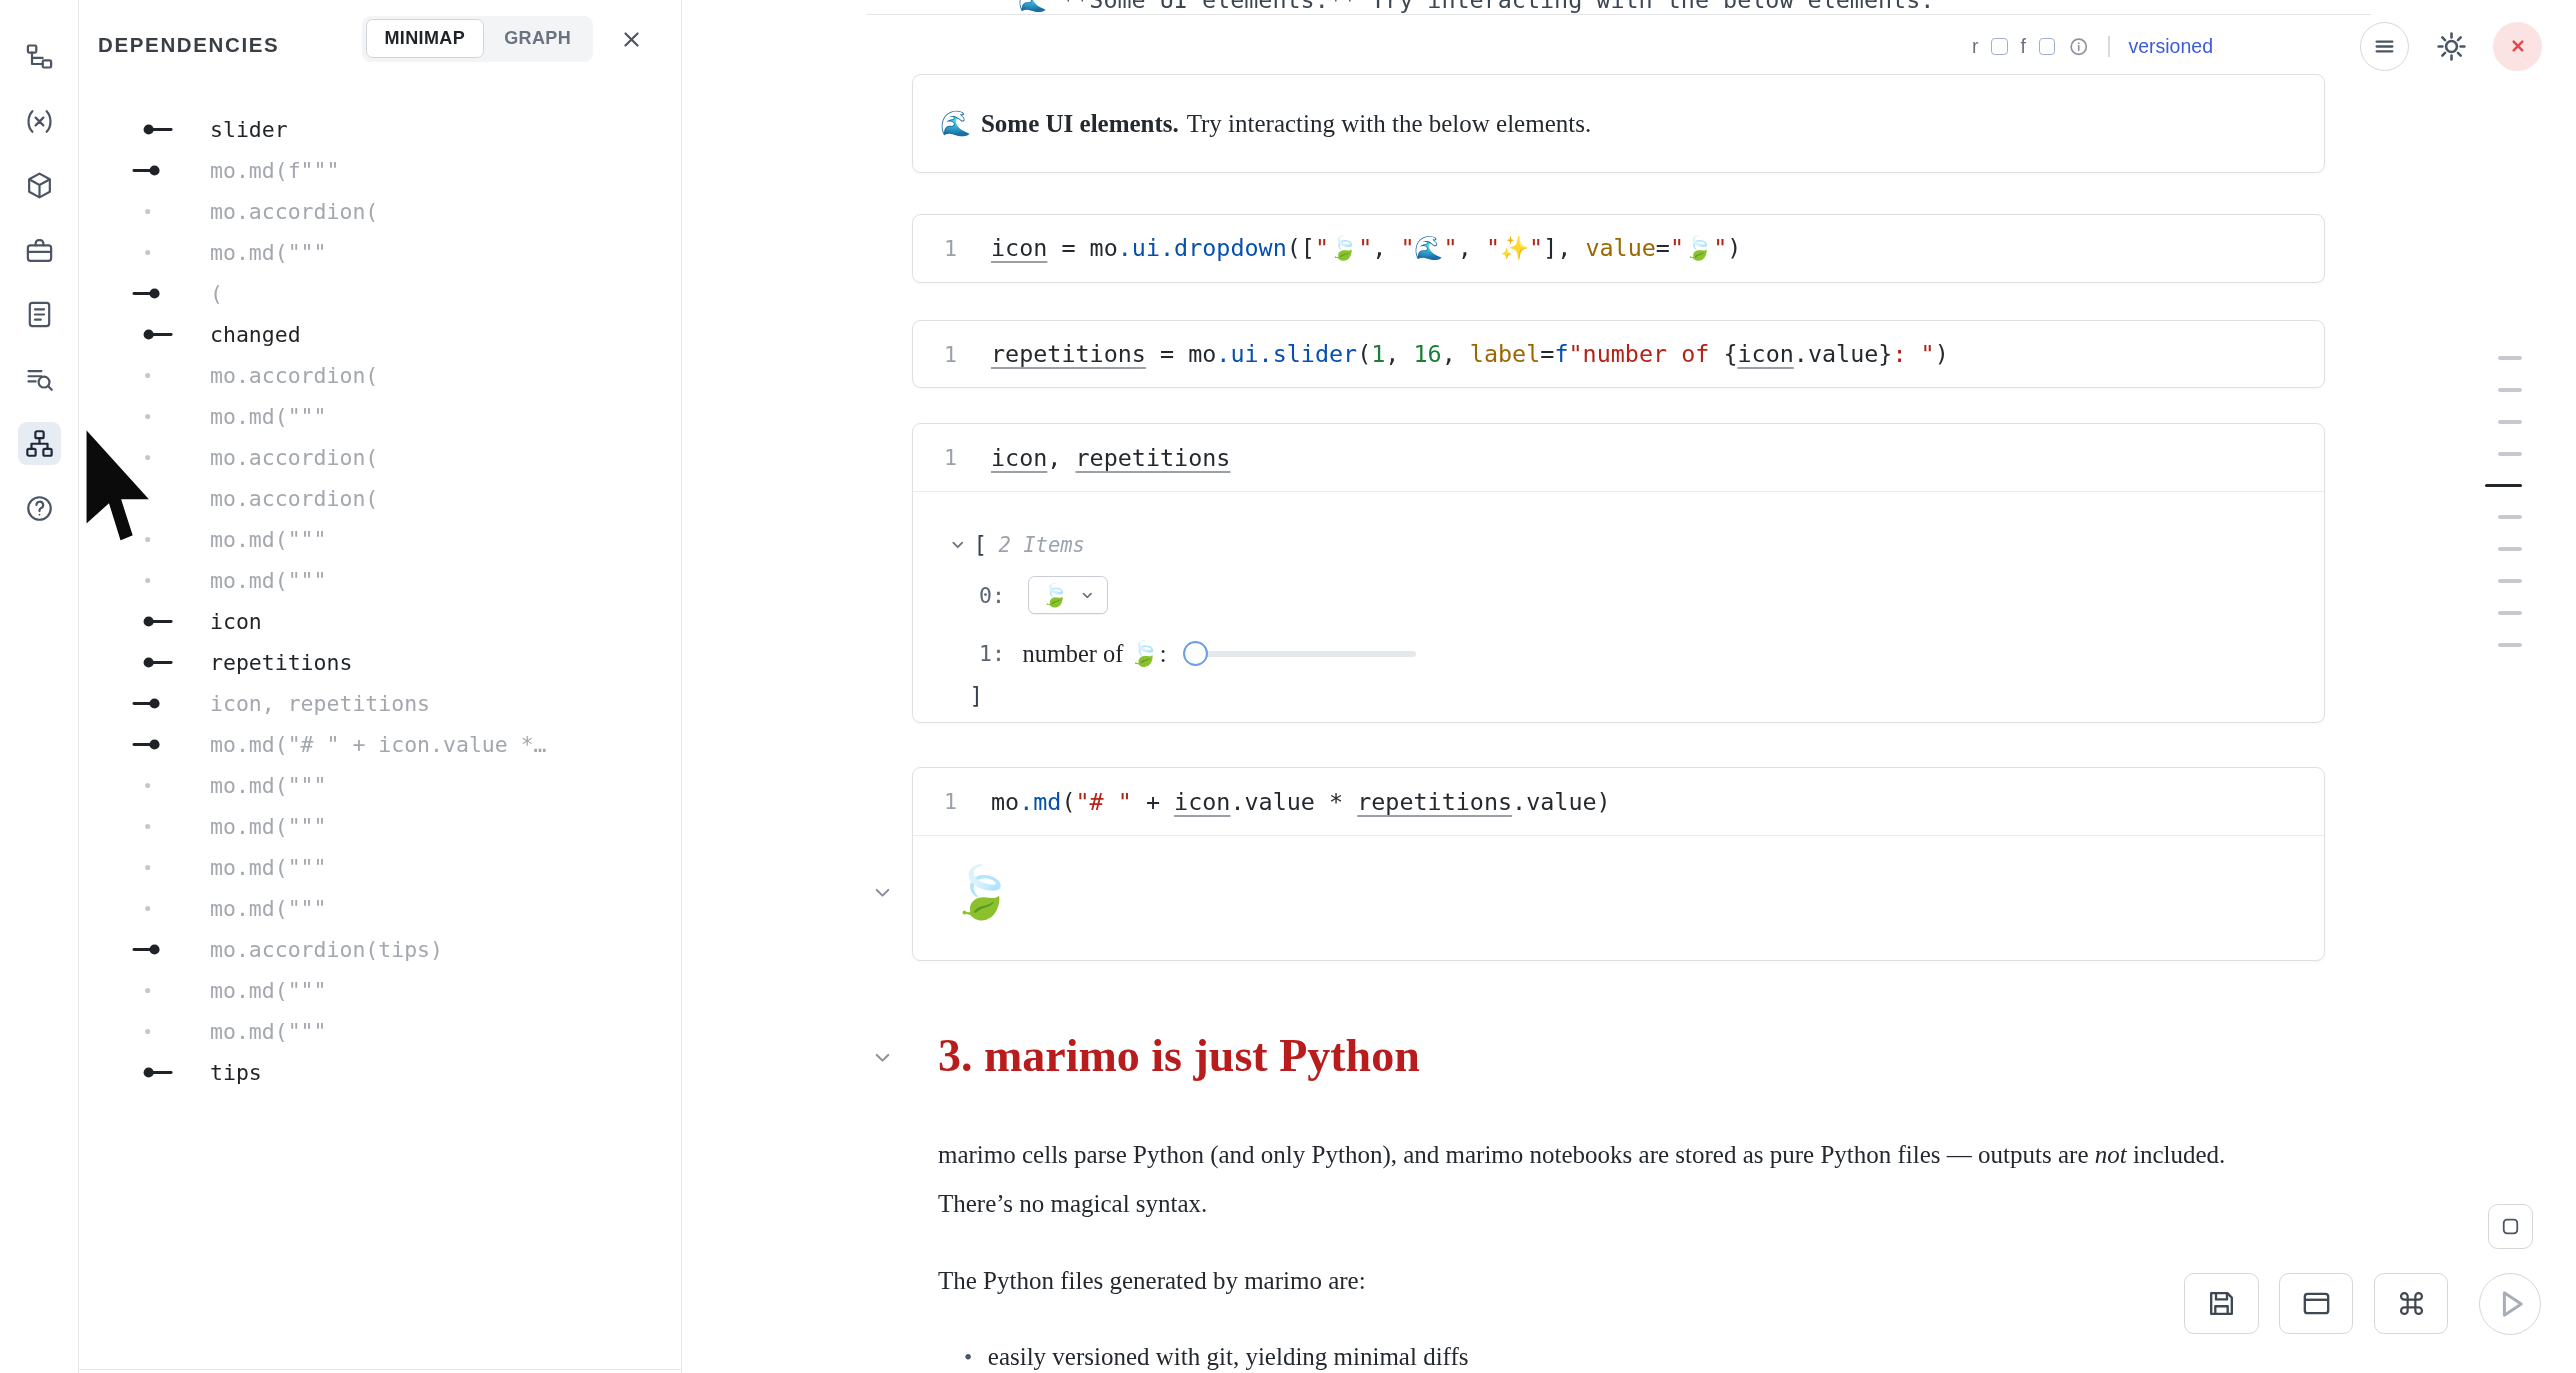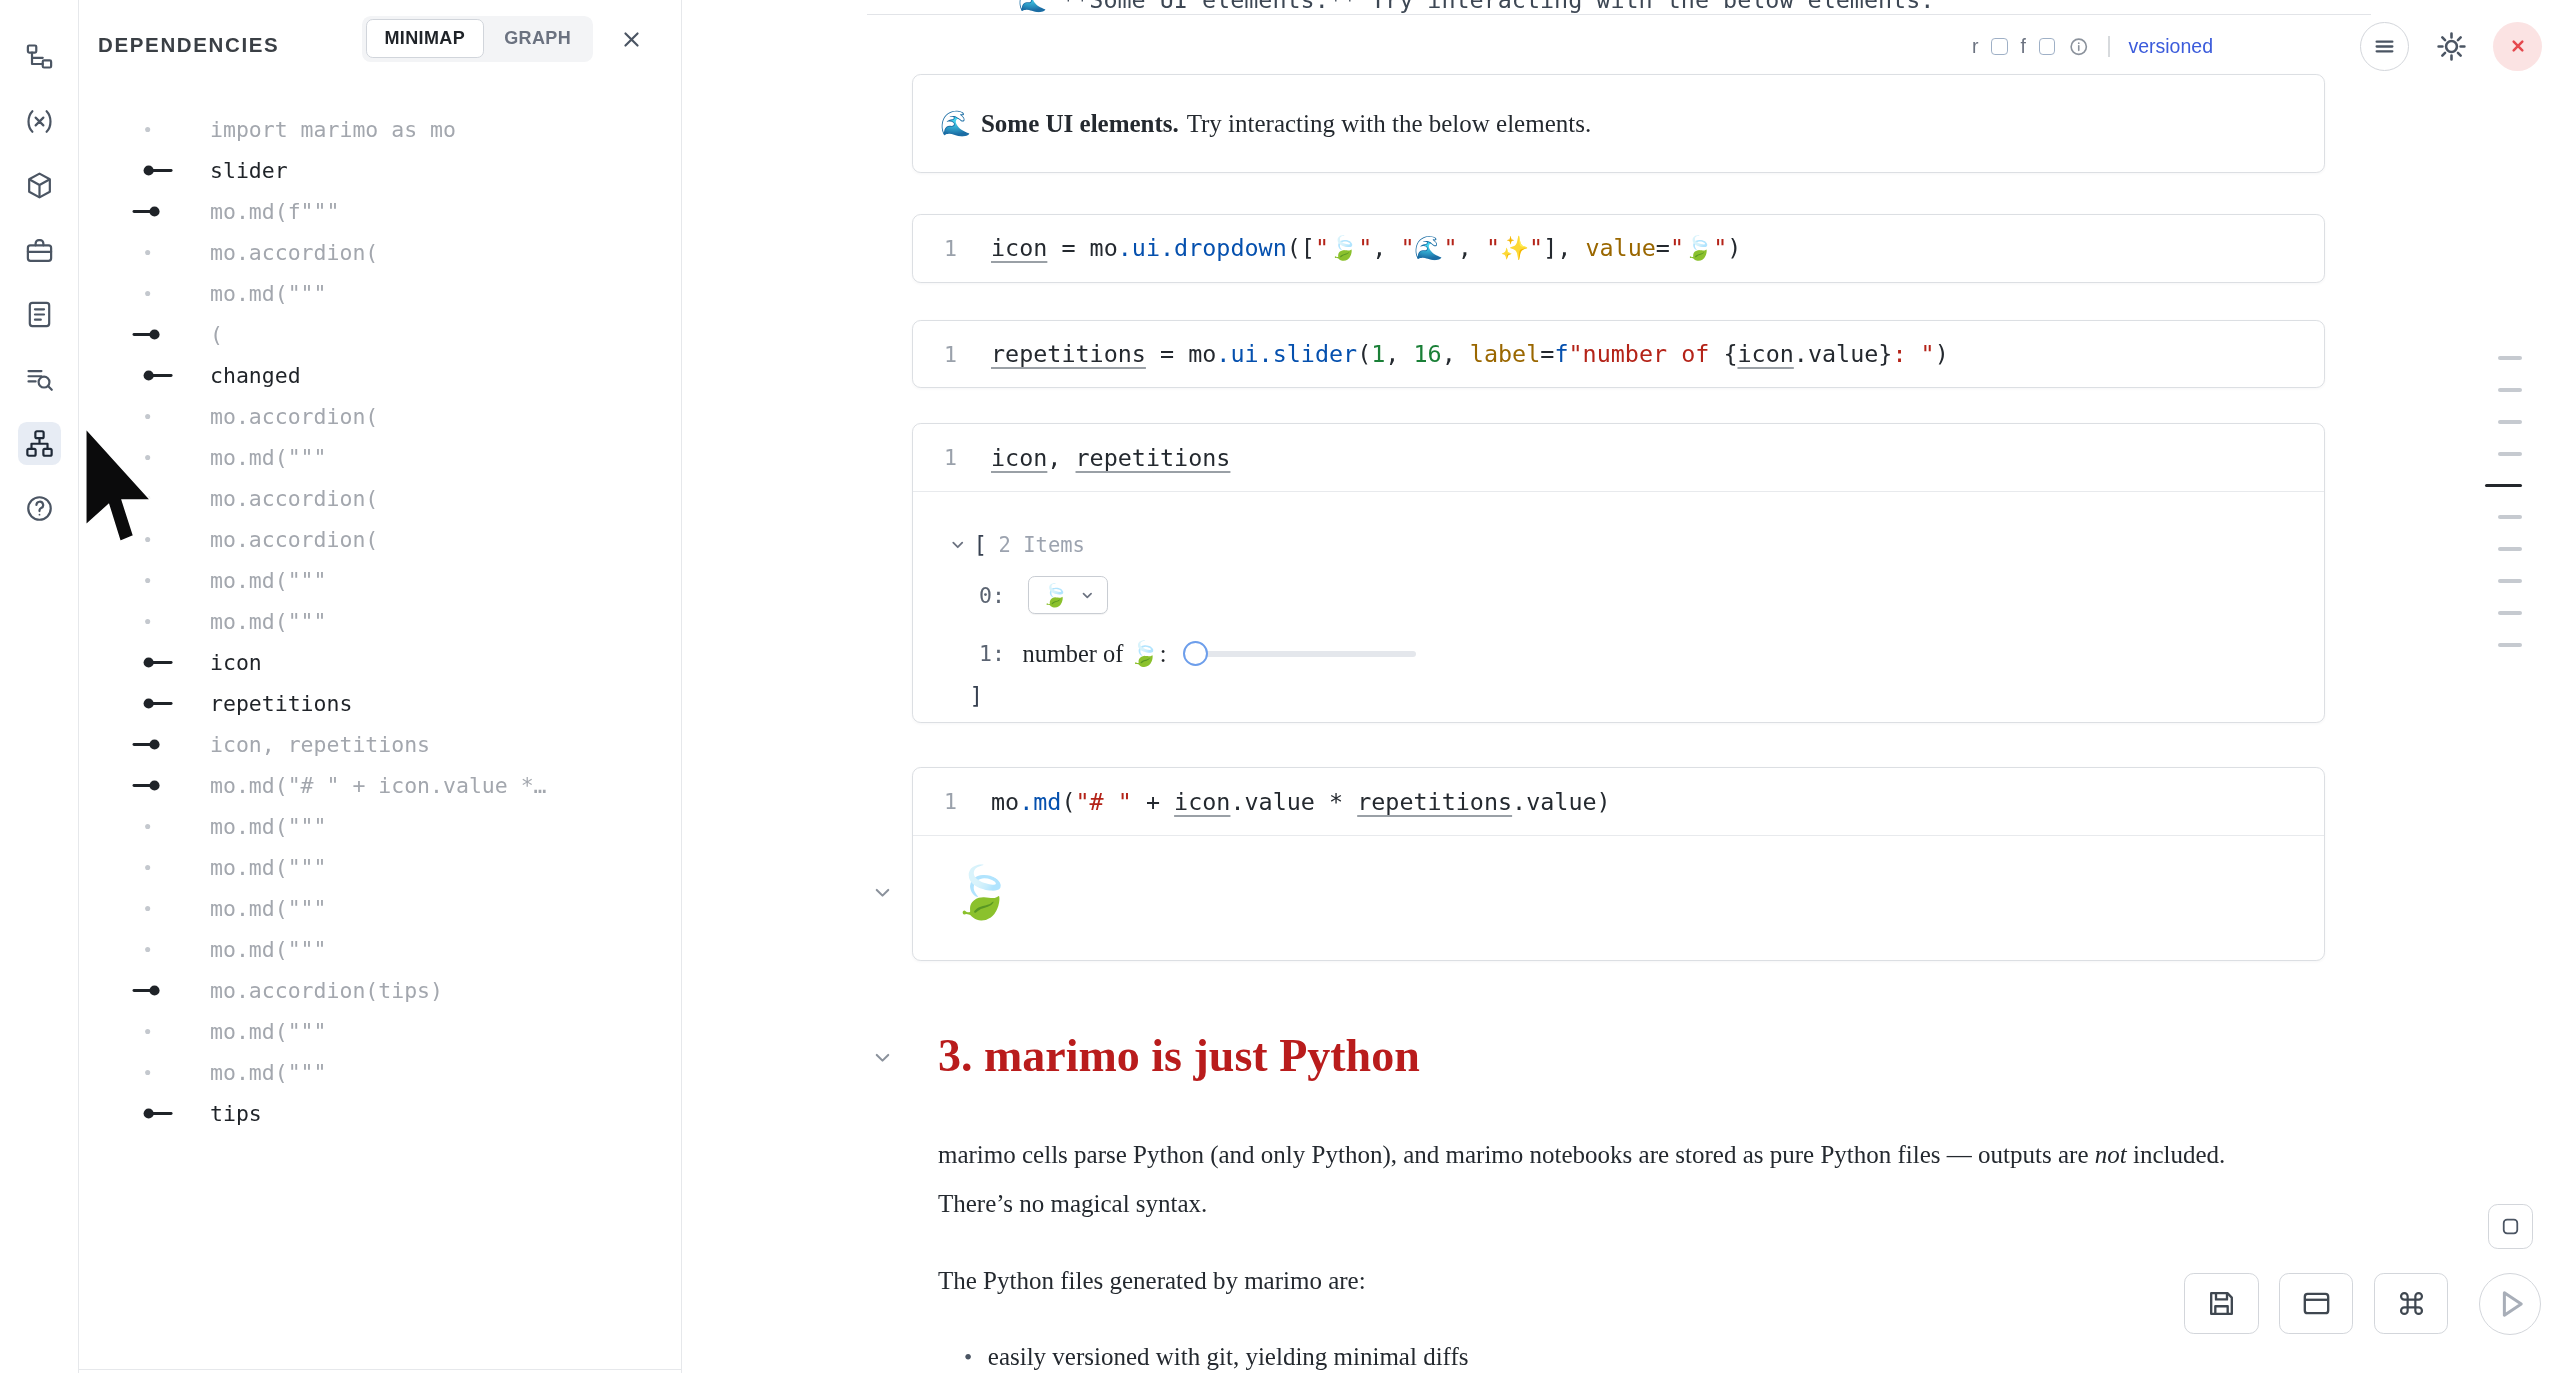--- a/index.html
+++ b/index.html
@@ -64,21 +64,21 @@
   .tk-str{color:#b42318}
   .tk-num{color:#1a7f37}
   .tk-kw{color:#9a6700}
 
   
   .tree{padding:33px 0 0 35px;font-family:"DejaVu Sans Mono","Liberation Mono",monospace}
   .tree-head{display:flex;align-items:center;height:39px}
   .tw-chev{width:19.5px;height:19.5px;margin-right:5.9px;cursor:pointer}
   .tw-chev svg{width:19.5px;height:19.5px}
   .br{font-size:22.4px;color:#374151}
-  .items-label{font-size:20.5px;color:#9ca3af;margin-left:11.7px}
+  .items-label{font-size:20.5px;font-style:italic;color:#9ca3af;margin-left:11.7px}
   .tree-row{display:flex;align-items:center;padding-left:31px;height:47px;margin-top:7.8px}
   .tree-row.second{margin-top:11.7px}
   .idx{font-size:21.5px;color:#5b6472}
   .dropdown{display:inline-flex;align-items:center;gap:9.8px;margin-left:23.4px;padding:4.9px 11.7px;border:1.5px solid #c9cdd3;border-radius:6.8px;background:#fff;box-shadow:0 1px 1px rgba(0,0,0,.05);cursor:pointer}
   .dd-val{font-size:22.4px}
   .dd-caret svg{width:16.6px;height:16.6px;display:block}
   .slider-label{font-family:"Liberation Serif","DejaVu Serif",serif;font-size:24.4px;color:#1f2328;margin-left:17.6px;white-space:pre}
   .slider{display:flex;align-items:center;margin-left:9.8px;cursor:pointer}
   .knob{width:25px;height:25px;border-radius:50%;background:#fff;border:2.4px solid #6d9eeb;position:relative;z-index:2}
   .track{width:220px;height:6.8px;background:#e4e7ec;border-radius:3.9px;margin-left:-11.7px}
@@ -214,26 +214,20 @@
         <svg viewBox="0 0 24 24">
             <g stroke="#4b5563" stroke-width="1.8" stroke-linecap="round" fill="none">
               <path d="M7 7l10 10M17 7L7 17"></path>
             </g>
           </svg>
       </div>
     </div>
     <div class="dep-rows" id="depRows">
         <div class="dep-row">
           <span class="dep-marker"><svg viewBox="0 0 46 42">
-              <circle cx="16" cy="21" r="2.6" fill="#c4c8ce"></circle>
-            </svg></span>
-          <span class="dep-text muted">import marimo as mo</span>
-        </div>
-        <div class="dep-row">
-          <span class="dep-marker"><svg viewBox="0 0 46 42">
               <path d="M21 21h19" stroke="#1f2328" stroke-width="3" stroke-linecap="round"></path>
               <circle cx="17" cy="21" r="5.2" fill="#1f2328"></circle>
             </svg></span>
           <span class="dep-text def">slider</span>
         </div>
         <div class="dep-row">
           <span class="dep-marker"><svg viewBox="0 0 46 42">
               <path d="M2 21h17" stroke="#1f2328" stroke-width="3" stroke-linecap="round"></path>
               <circle cx="23" cy="21" r="5.2" fill="#1f2328"></circle>
             </svg></span>

